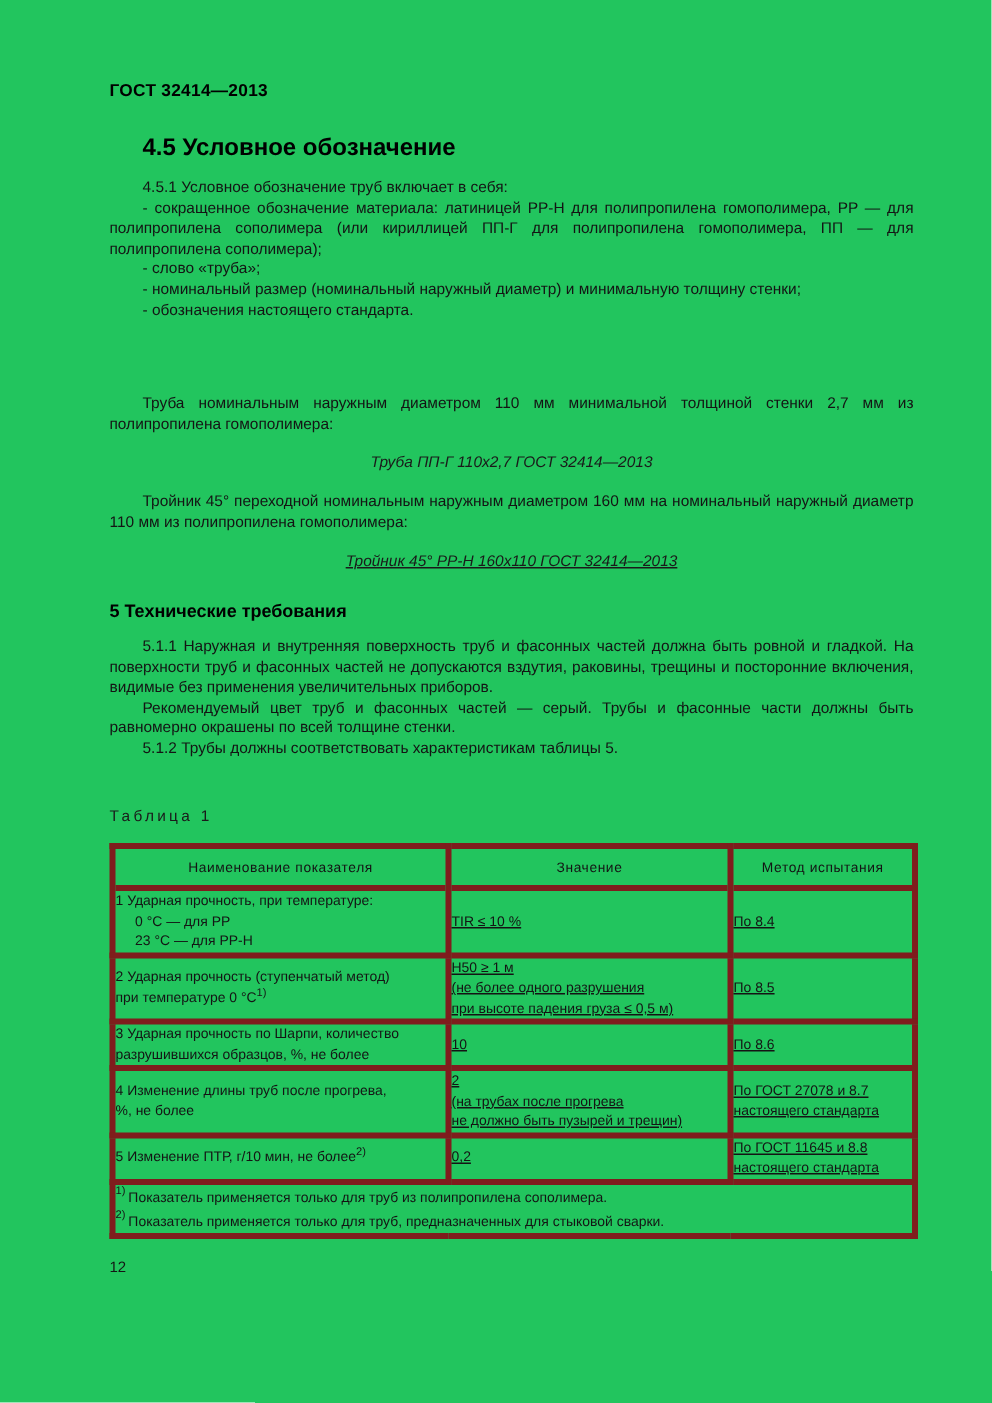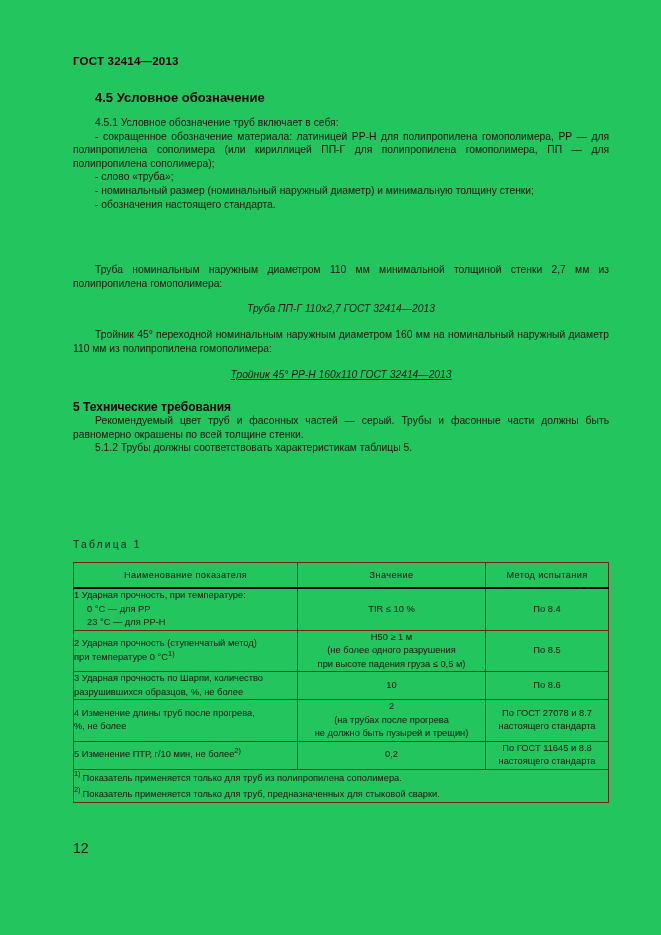--- a/index.html
+++ b/index.html
@@ -26,21 +26,21 @@
     left: 73px;
     top: 55px;
     font-size: 11.5px;
     font-weight: bold;
     letter-spacing: 0.2px;
     color: #000;
   }
 
   
   .h-sub {
-    font-size: 13px;
+    font-size: 16px;
     font-weight: bold;
     margin: 0;
     padding: 0;
     color: #000;
   }
   .h-section {
     font-size: 12px;
     font-weight: bold;
     margin: 0;
     color: #000;
@@ -86,21 +86,21 @@
     position: absolute;
     left: 73px;
     top: 562px;
     width: 535px;
     border-collapse: collapse;
     font-size: 9.3px;
     color: #141414;
     table-layout: fixed;
   }
   table.t5 td, table.t5 th {
-    border: 1px solid #7f1d1d;
+    border: 4px solid #7f1d1d;
     padding: 0;
     vertical-align: middle;
   }
   table.t5 th {
     font-weight: normal;
     text-align: center;
     letter-spacing: 0.4px;
     height: 24px;
     border-bottom: 2px solid #000;
     font-size: 9.2px;
@@ -108,23 +108,23 @@
   .c-name  { width: 224px; }
   .c-value { width: 188px; }
   .c-meth  { width: 123px; }
 
   td.name {
     text-align: left;
     padding: 7px 6px 7px 8px;
     line-height: 13.5px;
   }
   td.val, td.meth {
-    text-align: center;
     padding: 7px 5px;
     line-height: 13.5px;
+    text-decoration: underline;
   }
   td.footnotes {
     padding: 8px 6px 9px 34px;
     line-height: 16px;
     text-align: left;
   }
   .ind1 { padding-left: 13px; display: block; }
   .ind2 { padding-left: 13px; display: block; }
   sup {
     font-size: 7.4px;
@@ -132,21 +132,21 @@
     line-height: 0;
   }
   .fn-line { display: block; }
   .fn-line .mark { font-size: 7.4px; vertical-align: super; line-height: 0; margin-right: 2px; }
 
   
   .folio {
     position: absolute;
     left: 73px;
     top: 840px;
-    font-size: 14px;
+    font-size: 10px;
     color: #141414;
   }
 </style>
 </head>
 <body>
 
 <div class="page">
 
   <div class="running-head">ГОСТ 32414—2013</div>
 
@@ -161,20 +161,21 @@
 
   <div class="blk" style="top:250px;">
     <p class="body indent" style="margin-top:13px;">Труба номинальным наружным диаметром 110 мм минимальной толщиной стенки 2,7 мм из полипропилена гомополимера:</p>
     <p class="example" style="margin-top:13px;">Труба ПП-Г 110х2,7 ГОСТ 32414—2013</p>
     <p class="body indent" style="margin-top:14px;">Тройник 45° переходной номинальным наружным диаметром 160 мм на номинальный наружный диаметр 110 мм из полипропилена гомополимера:</p>
     <p class="example" style="margin-top:14px;text-decoration:underline;">Тройник 45° PP-H 160х110 ГОСТ 32414—2013</p>
   </div>
 
   <div class="blk" style="top:400px;">
     <div class="h-section">5 Технические требования</div>
+    <p class="body indent" style="margin-top:11px;">5.1.1 Наружная и внутренняя поверхность труб и фасонных частей должна быть ровной и гладкой. На поверхности труб и фасонных частей не допускаются вздутия, раковины, трещины и посторонние включения, видимые без применения увеличительных приборов.</p>
     <p class="body indent">Рекомендуемый цвет труб и фасонных частей — серый. Трубы и фасонные части должны быть равномерно окрашены по всей толщине стенки.</p>
     <p class="body indent nojust">5.1.2 Трубы должны соответствовать характеристикам таблицы 5.</p>
   </div>
 
   <div class="tbl-label">Таблица 1</div>
 
   <table class="t5">
     <colgroup>
       <col class="c-name">
         <col class="c-value">

